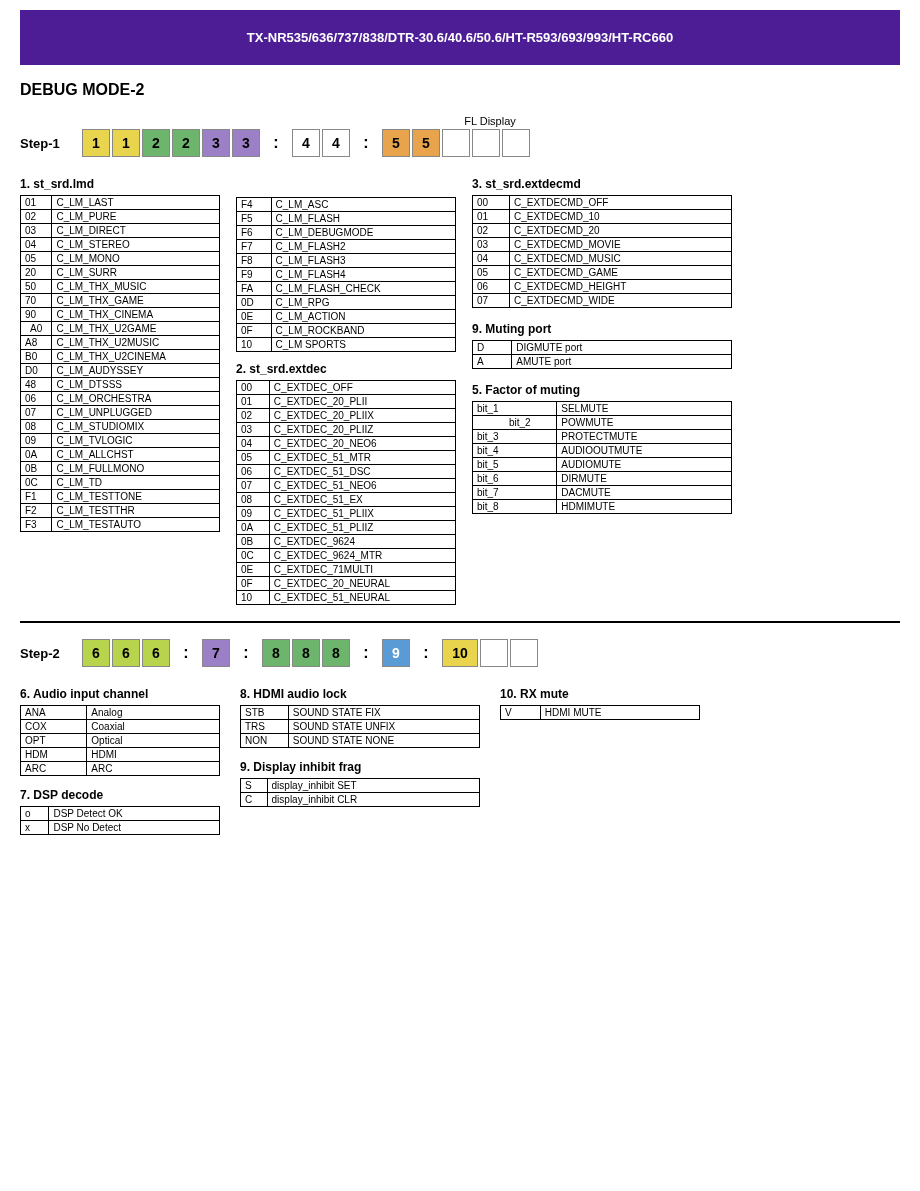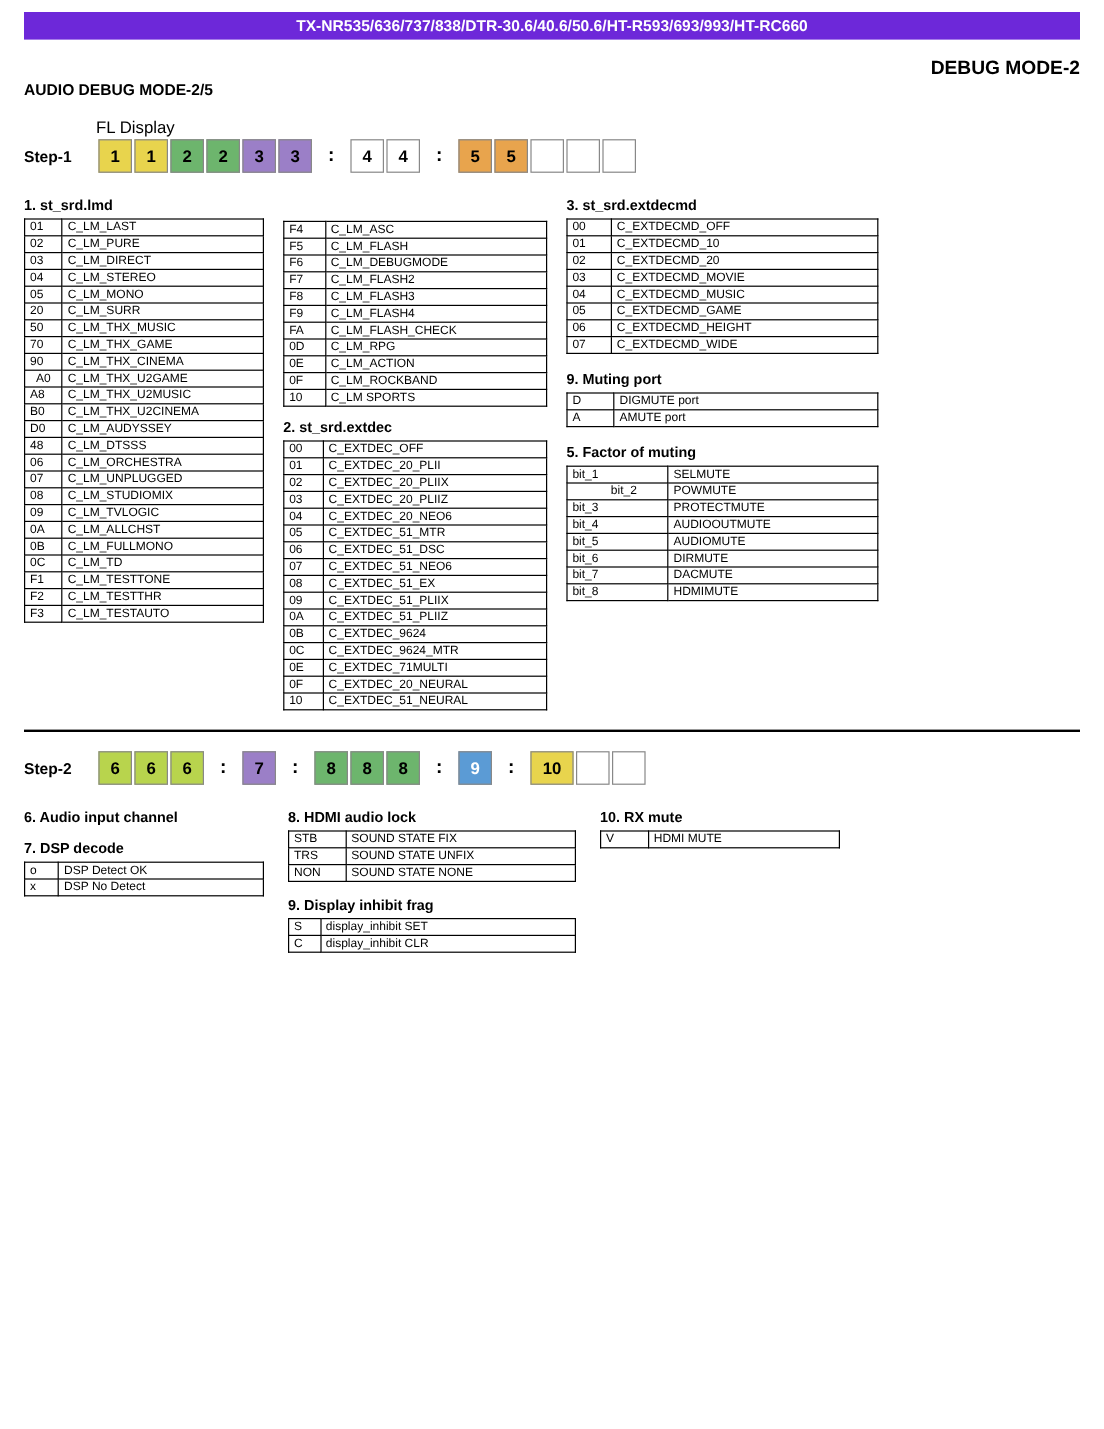--- a/index.html
+++ b/index.html
@@ -1,26 +1,26 @@
 <!DOCTYPE html>
 <html><head>
   <meta charset="utf-8">
   <style>
     * { box-sizing: border-box; margin: 0; padding: 0; }
     body { font-family: Arial, sans-serif; font-size: 11px; background: #fff; color: #000; padding: 10px 20px; width: 920px; }
     
-    .header-bar { background: #6d28d9; color: #fff; text-align: center; font-weight: bold; font-size: 13px; padding: 4px 8px; margin-bottom: 16px; }
+    .header-bar { background: #4c1d95; color: #fff; text-align: center; font-weight: bold; font-size: 13px; padding: 20px 8px; margin-bottom: 16px; }
     
     .title-section { margin-bottom: 16px; }
-    .title-section h1 { font-size: 16px; font-weight: bold; text-align: right; }
+    .title-section h1 { font-size: 16px; font-weight: bold; }
     .title-section h2 { font-size: 13px; font-weight: bold; }
     
     .step-section { margin-bottom: 20px; }
     
-    .fl-display-label { font-size: 14px; margin-bottom: 2px; margin-left: 60px; }
+    .fl-display-label { text-align: center; font-size: 11px; margin-bottom: 2px; margin-left: 60px; }
     
     .step-row { display: flex; align-items: center; gap: 2px; margin-left: 60px; }
     .step-label-left { font-weight: bold; font-size: 13px; margin-right: 10px; min-width: 50px; }
     
     .cell { width: 28px; height: 28px; display: flex; align-items: center; justify-content: center; font-weight: bold; font-size: 14px; border: 1px solid #888; }
     .cell-yellow { background: #e8d44d; }
     .cell-green { background: #6db56d; }
     .cell-purple { background: #9b7fc7; }
     .cell-orange { background: #e8a44d; }
     .cell-white { background: #fff; }
@@ -34,21 +34,20 @@
   </style>
 </head>
 <body>
 
 <div class="header-bar">
   <span>TX-NR535/636/737/838/DTR-30.6/40.6/50.6/HT-R593/693/993/HT-RC660</span>
 </div>
 
 <div class="title-section">
   <h1>DEBUG MODE-2</h1>
-  <h2>AUDIO DEBUG MODE-2/5</h2>
 </div>
 
 <div class="step-section">
   <div class="fl-display-label">FL Display</div>
   <div style="display:flex; align-items:center; gap:2px;">
     <div class="step-label-left">Step-1</div>
     <div class="step-row" style="margin-left:0;">
       <div class="cell cell-yellow">1</div>
       <div class="cell cell-yellow">1</div>
       <div class="cell cell-green">2</div>
@@ -410,20 +409,44 @@
       <div class="cell cell-white"></div>
       <div class="cell cell-white"></div>
     </div>
   </div>
 </div>
 
 <div style="display:flex; gap:20px; margin-top:10px;">
 
   <div style="flex:0 0 200px;">
     <div class="section-title-main"><span>6. Audio input channel</span></div>
+    <table class="data-table">
+      <tbody id="section6-tbody">
+          <tr>
+            <td style="width: 40px;">ANA</td>
+            <td style="width: 80px;">Analog</td>
+          </tr>
+          <tr>
+            <td style="width: 40px;">COX</td>
+            <td style="width: 80px;">Coaxial</td>
+          </tr>
+          <tr>
+            <td style="width: 40px;">OPT</td>
+            <td style="width: 80px;">Optical</td>
+          </tr>
+          <tr>
+            <td style="width: 40px;">HDM</td>
+            <td style="width: 80px;">HDMI</td>
+          </tr>
+          <tr>
+            <td style="width: 40px;">ARC</td>
+            <td style="width: 80px;">ARC</td>
+          </tr>
+        </tbody>
+    </table>
 
     <div class="section-title-main" style="margin-top:12px;"><span>7. DSP decode</span></div>
     <table class="data-table">
       <tbody id="section7-tbody">
           <tr>
             <td style="width: 20px;">o</td>
             <td style="width: 120px;">DSP Detect OK</td>
           </tr>
           <tr>
             <td style="width: 20px;">x</td>

